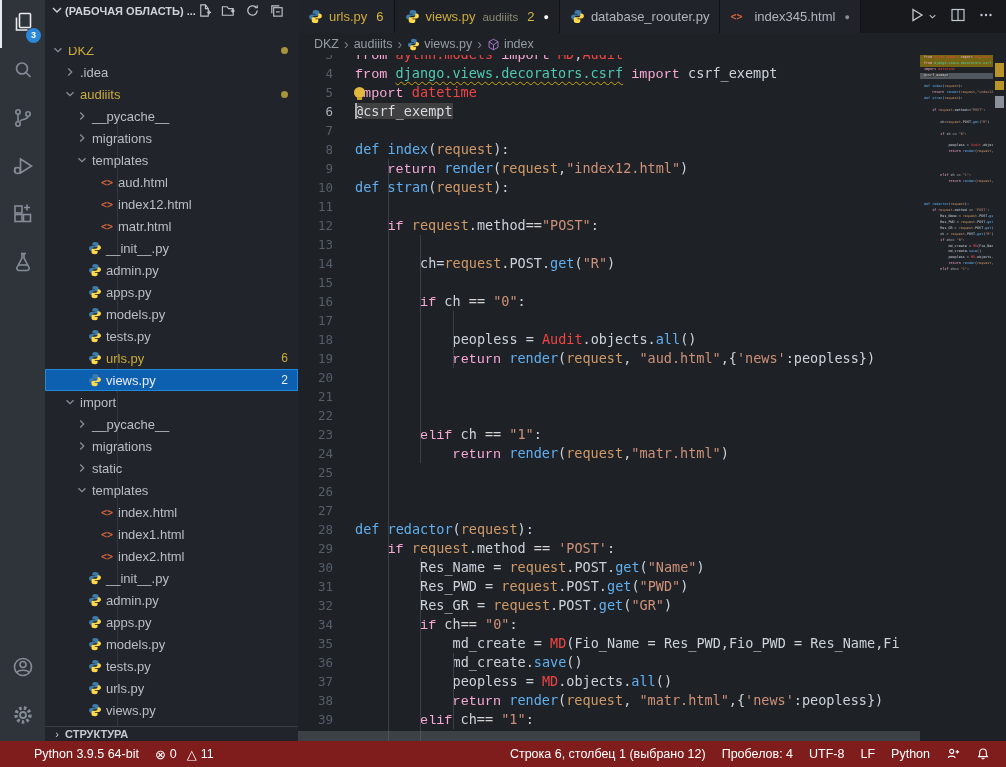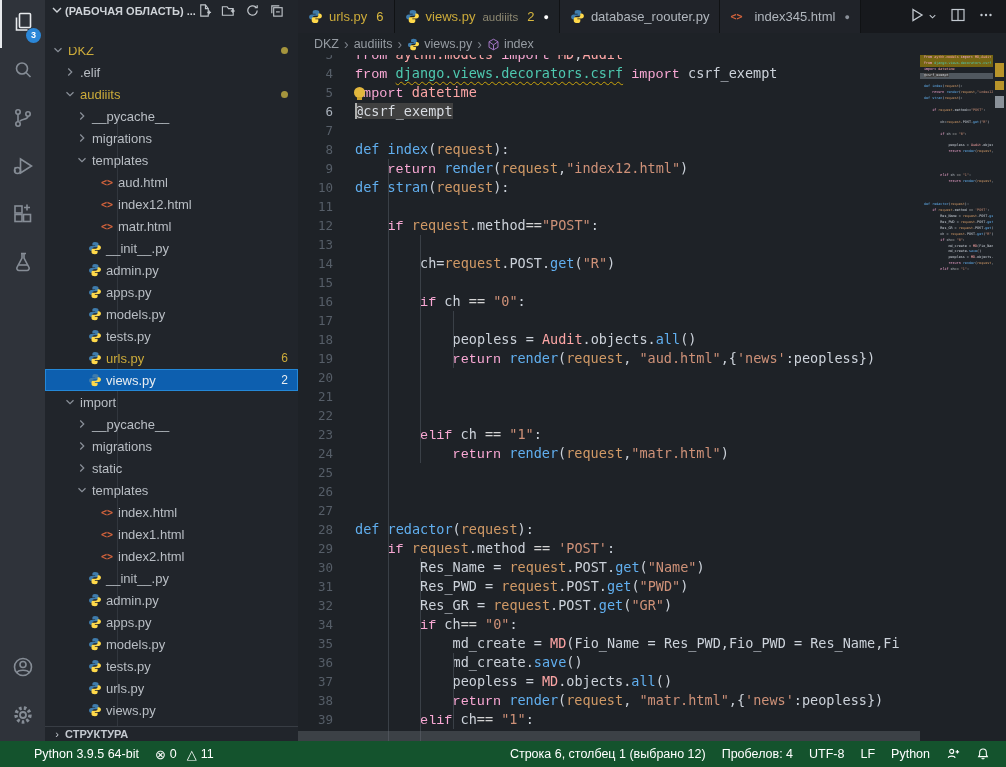--- a/index.html
+++ b/index.html
@@ -62,39 +62,39 @@
 
   
   .editor { position:absolute; top:55px; left:0; right:0; bottom:0; overflow:hidden; background:#1e2227; }
   .code-content { position:absolute; top:-10.5px; left:0; width:622px; font-family:"DejaVu Sans Mono", monospace; font-size:13.5px; }
   .line { position:relative; height:19px; line-height:19px; display:flex; }
   .ln { width:35px; flex:none; text-align:right; color:#565e68; font-size:12.5px; }
   .ln.cur { color:#a8b0ba; }
   .lt { padding-left:22px; white-space:pre; color:#ccd2da; }
   .guide { position:absolute; width:1px; background:#3a4047; }
   .tk-k { color:#f9a8d4;font-family:Liberation Mono, monospace; } .tk-d { color:#61afef; } .tk-f { color:#61afef; }
-  .tk-m { color:#fca5a5; } .tk-s { color:#ce9178; } .tk-p { color:#d19a66; }
+  .tk-m { color:#ef4444; } .tk-s { color:#ce9178; } .tk-p { color:#d19a66; }
   .tk-v { color:#ccd2da; } .tk-o { color:#d4d4d4; }
   .tk-mw { color:#4ec9b0; text-decoration:underline wavy #c9a40b 1px; text-underline-offset:3px; }
   .tk-sel { background:#404040; color:#d8dce2; }
   .caret { position:absolute; left:57px; top:1.5px; width:1.5px; height:16px; background:#aeafad; }
   .bulb { position:absolute; left:56px; top:4px; width:11px; height:11px; border-radius:50%; background:#e2b73d; }
   .bulb::after { content:""; position:absolute; left:3px; top:10px; width:5px; height:3px; background:#caa22f; }
   .hscroll { position:absolute; bottom:0; left:0; right:86px; height:10px; background:rgba(110,115,122,.38); }
 
   
   .minimap { position:absolute; top:0; right:13px; width:73px; bottom:0; overflow:hidden; background:#1e2227; }
   .mm-line { position:relative; height:5.9px; line-height:5.9px; font-family:"DejaVu Sans Mono", monospace; font-size:3.4px; white-space:pre; padding-left:4px; overflow:hidden; }
   .mm-hl-warn { background:rgba(204,167,0,.5); }
   .mm-hl-sel { background:rgba(130,140,150,.5); }
   .ruler { position:absolute; top:0; right:0; width:13px; bottom:0; }
   .ruler .mark { position:absolute; left:2px; right:2px; }
 
   
-  .statusbar { position:absolute; left:0; bottom:0; width:1006px; height:26px; background:#14532d; color:#fff; display:flex; align-items:center; font-size:12.5px; z-index:6; }
+  .statusbar { position:absolute; left:0; bottom:0; width:1006px; height:26px; background:#7f1d1d; color:#fff; display:flex; align-items:center; font-size:12.5px; z-index:6; }
   .statusbar .item { display:flex; align-items:center; gap:4px; padding:0 8px; height:26px; cursor:pointer; white-space:nowrap; }
   .statusbar .left { display:flex; align-items:center; padding-left:26px; }
   .statusbar .right { margin-left:auto; display:flex; align-items:center; padding-right:8px; }
   .statusbar svg { width:14px; height:14px; }
   .sym { font-size:13px; }
 </style>
 </head>
 <body>
 
 <div class="app">
@@ -198,21 +198,21 @@
             </div>
             <div class="lbl c-warn">DKZ</div>
             <div class="right dot7"></div>
           </div>
           <div class="trow" style="padding-left: 17px;">
             <div class="chev">
               <svg viewBox="0 0 16 16" fill="none" stroke="currentColor" stroke-width="1.4">
                 <path d="M6 4l4 4-4 4"></path>
               </svg>
             </div>
-            <div class="lbl">.elif</div>
+            <div class="lbl">.idea</div>
           </div>
           <div class="trow" style="padding-left: 17px;">
             <div class="chev">
               <svg viewBox="0 0 16 16" fill="none" stroke="currentColor" stroke-width="1.4">
                 <path d="M4 6l4 4 4-4"></path>
               </svg>
             </div>
             <div class="lbl c-warn">audiiits</div>
             <div class="right dot7"></div>
           </div>

